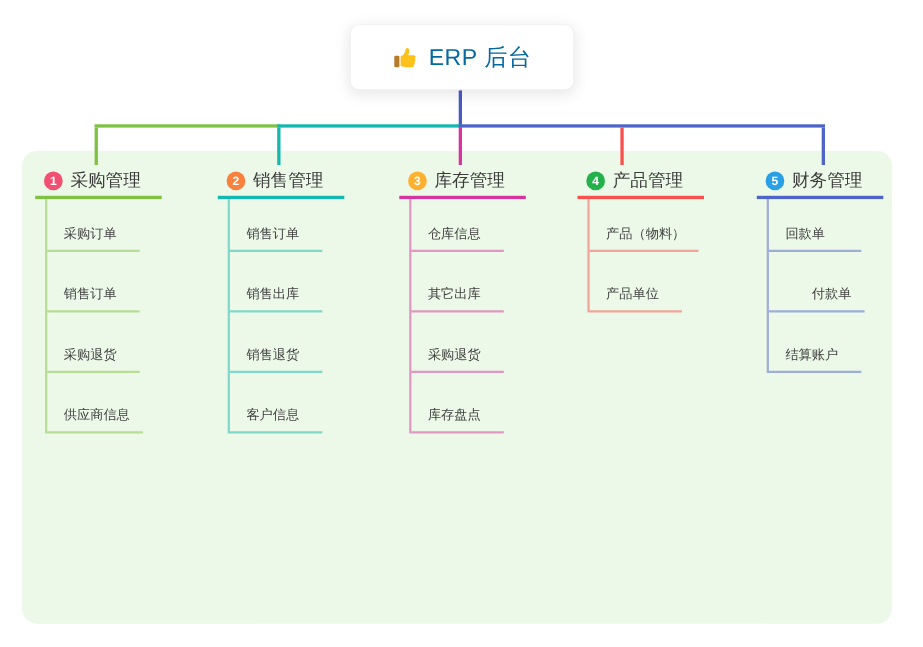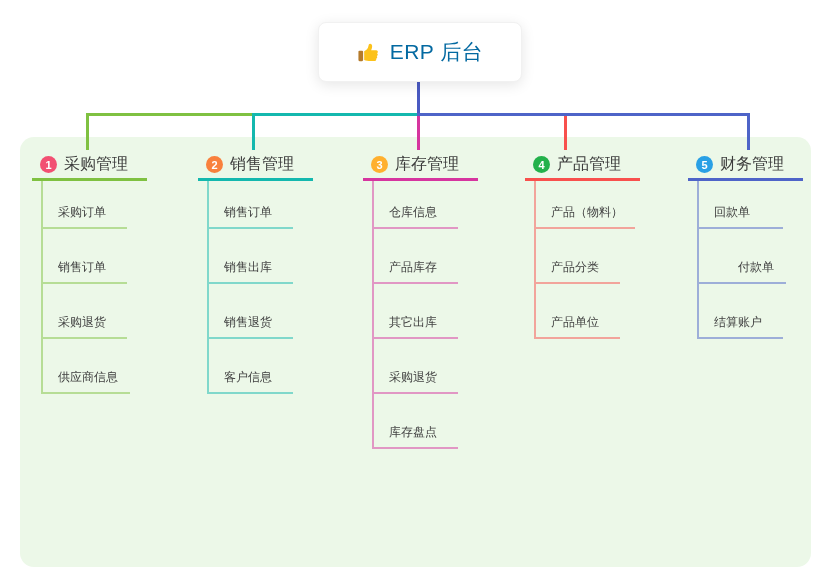--- a/index.html
+++ b/index.html
@@ -141,34 +141,32 @@
           <div class="child-node" style="border-bottom-color: rgba(20, 184, 174, 0.5);">客户信息</div>
         </div>
       </div>
       <div class="branch" style="left: 363px;">
         <div class="branch-header" style="border-bottom-color: rgb(214, 53, 159);">
           <span class="badge" style="background: rgb(255, 176, 46);">3</span>
           <span class="branch-label">库存管理</span>
         </div>
         <div class="tree" style="border-left-color: rgba(214, 53, 159, 0.5);">
           <div class="child-node first" style="border-bottom-color: rgba(214, 53, 159, 0.5);">仓库信息</div>
-          <div class="child-node" style="border-bottom-color: rgba(214, 53, 159, 0.5);">产品库存</div>
           <div class="child-node" style="border-bottom-color: rgba(214, 53, 159, 0.5);">其它出库</div>
           <div class="child-node" style="border-bottom-color: rgba(214, 53, 159, 0.5);">采购退货</div>
           <div class="child-node" style="border-bottom-color: rgba(214, 53, 159, 0.5);">库存盘点</div>
         </div>
       </div>
       <div class="branch" style="left: 525px;">
         <div class="branch-header" style="border-bottom-color: rgb(248, 80, 77);">
           <span class="badge" style="background: rgb(35, 177, 75);">4</span>
           <span class="branch-label">产品管理</span>
         </div>
         <div class="tree" style="border-left-color: rgba(248, 80, 77, 0.5);">
           <div class="child-node first" style="border-bottom-color: rgba(248, 80, 77, 0.5);">产品（物料）</div>
-          <div class="child-node" style="border-bottom-color: rgba(248, 80, 77, 0.5);">产品分类</div>
           <div class="child-node" style="border-bottom-color: rgba(248, 80, 77, 0.5);">产品单位</div>
         </div>
       </div>
       <div class="branch" style="left: 688px;">
         <div class="branch-header" style="border-bottom-color: rgb(78, 100, 200);">
           <span class="badge" style="background: rgb(41, 160, 229);">5</span>
           <span class="branch-label">财务管理</span>
         </div>
         <div class="tree" style="border-left-color: rgba(78, 100, 200, 0.5);">
           <div class="child-node first" style="border-bottom-color: rgba(78, 100, 200, 0.5);">回款单</div>

